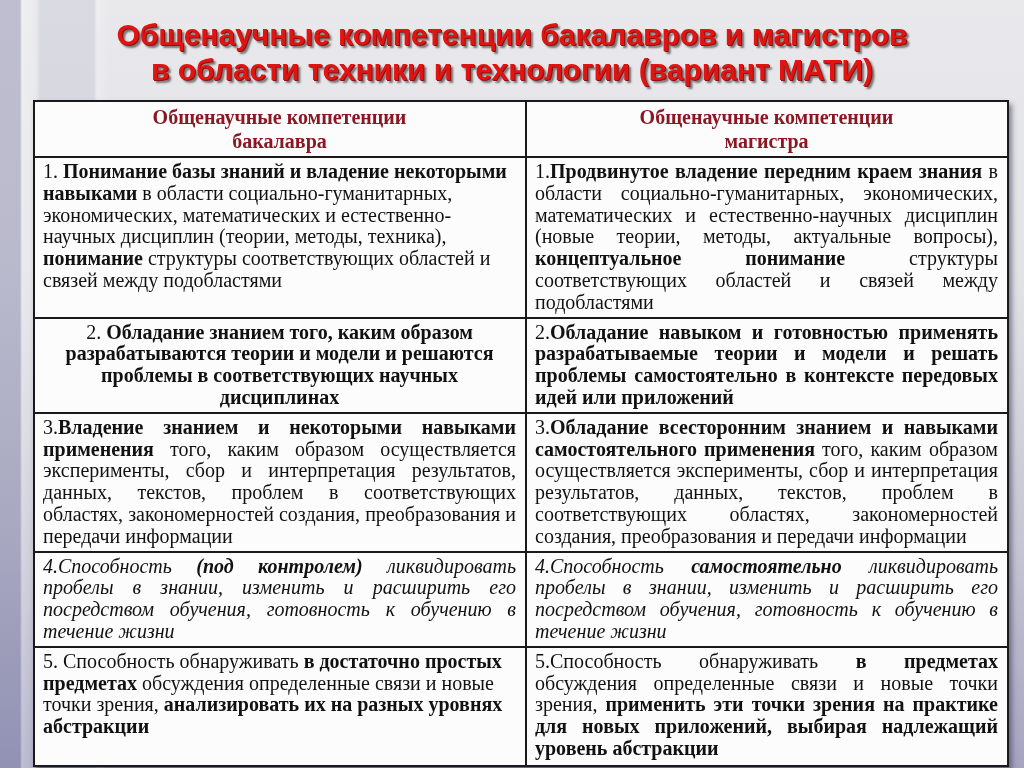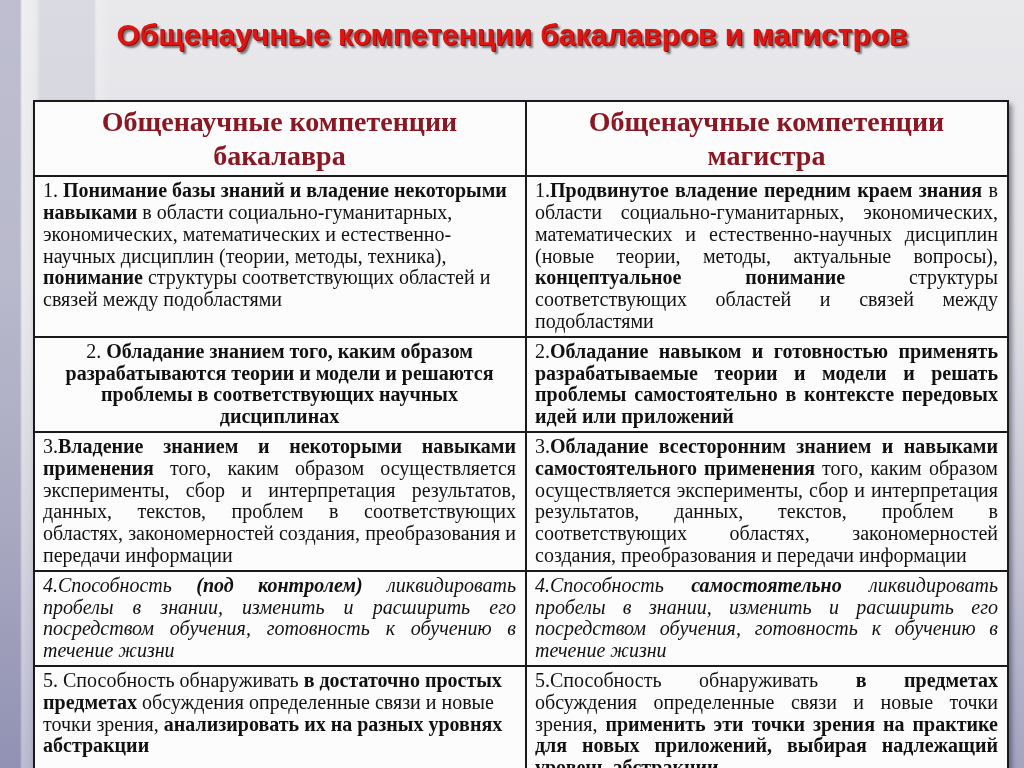--- a/index.html
+++ b/index.html
@@ -52,21 +52,21 @@
   table.competencies th,
   table.competencies td {
     border: 2px solid #1a1a1a;
     vertical-align: top;
     padding: 3px 9px 3px 8px;
   }
   table.competencies th {
     height: 46px;
     text-align: center;
     vertical-align: middle;
-    font-size: 28px;
+    font-size: 20px;
     font-weight: bold;
     color: #8b1722;
     line-height: 1.2;
   }
   table.competencies th:first-child { width: 473px; }
   table.competencies td {
     font-size: 20px;
     line-height: 1.09;
     color: #111;
   }
@@ -74,21 +74,21 @@
   tbody tr:nth-child(2) td { height: 80px; }
   tbody tr:nth-child(3) td { height: 121px; }
   tbody tr:nth-child(4) td { height: 84px; font-style: italic; }
   tbody tr:nth-child(5) td { height: 111px; margin-left: 48px; }
   td b { font-weight: bold; }
 </style>
 </head>
 <body>
 
 <div class="slide">
-  <h1 class="title"><span>Общенаучные компетенции бакалавров и магистров</span><br></h1>
+  <h1 class="title"><span>Общенаучные компетенции бакалавров и магистров</span><br><span>в области техники и технологии (вариант МАТИ)</span></h1>
 
   <table class="competencies">
     <thead>
       <tr>
         <th><span>Общенаучные компетенции</span><br><span>бакалавра</span></th>
         <th><span>Общенаучные компетенции</span><br><span>магистра</span></th>
       </tr>
     </thead>
     <tbody id="table-body">
         <tr>

